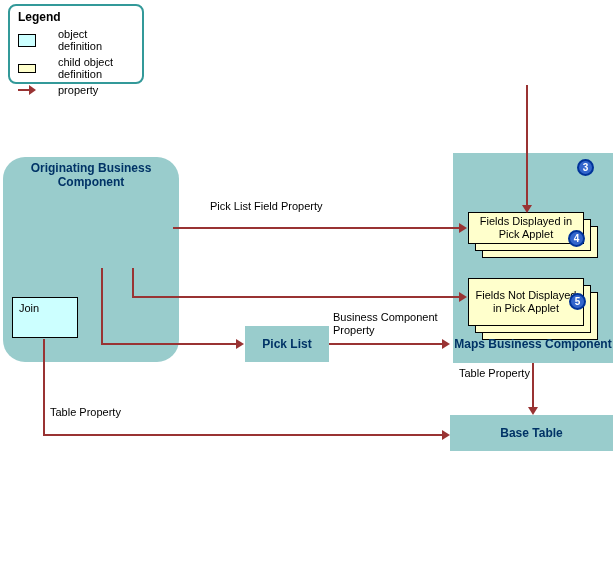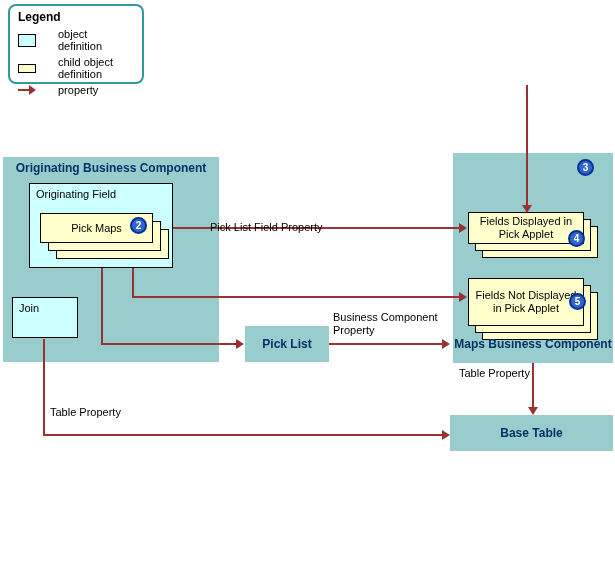--- a/index.html
+++ b/index.html
@@ -97,50 +97,41 @@
     </div>
     <div class="stack" style="left:15px;top:125px;width:116px;height:48px;">
       <div class="stack-layer" style="left:14px;top:14px;"></div>
       <div class="stack-layer" style="left:7px;top:7px;"></div>
       <div class="stack-front">Fields Not Displayed in Pick Applet</div>
       <div class="badge" style="left:101px;top:15px;">5</div>
     </div>
     <div class="box-title" style="top:184px;">Maps Business Component</div>
   </div>
 
-  <div class="teal-box" style="left:3px;top:157px;width:216px;height:205px;">
+  <div class="teal-box" style="left:3px;top:157px;width:176px;height:205px;border-radius:22px;">
     <div class="box-title" style="top:4px;">Originating Business Component</div>
-    <div class="cyan-box" style="left:26px;top:26px;width:144px;height:85px;">
-      <div class="inner-label">Originating Field</div>
-      <div class="stack" style="left:10px;top:29px;width:113px;height:30px;">
-        <div class="stack-layer" style="left:16px;top:16px;"></div>
-        <div class="stack-layer" style="left:8px;top:8px;"></div>
-        <div class="stack-front">Pick Maps</div>
-        <div class="badge" style="left:90px;top:4px;">2</div>
-      </div>
-    </div>
     <div class="cyan-box" style="left:9px;top:140px;width:66px;height:41px;">
       <div class="inner-label">Join</div>
     </div>
   </div>
 
   <div class="teal-box" style="left:245px;top:326px;width:84px;height:36px;display:flex;align-items:center;justify-content:center;">
     <span style="font-weight:bold;font-size:12px;color:var(--title_navy,#003366);">Pick List</span>
   </div>
 
   <div class="teal-box" style="left:450px;top:415px;width:163px;height:36px;display:flex;align-items:center;justify-content:center;">
     <span style="font-weight:bold;font-size:12px;color:var(--title_navy,#003366);">Base Table</span>
   </div>
 
   <div class="line" style="left:526px;top:85px;width:2px;height:121px;"></div>
   <div class="head-down" style="left:522px;top:205px;"></div>
 
   <div class="line" style="left:173px;top:227px;width:287px;height:2px;"></div>
   <div class="head-right" style="left:459px;top:223px;"></div>
-  <div class="edge-label" style="left:210px;top:221px;">Pick List Field Property</div>
+  <div class="edge-label" style="left:210px;top:200px;">Pick List Field Property</div>
 
   <div class="line" style="left:132px;top:268px;width:2px;height:30px;"></div>
   <div class="line" style="left:132px;top:296px;width:328px;height:2px;"></div>
   <div class="head-right" style="left:459px;top:292px;"></div>
 
   <div class="line" style="left:101px;top:268px;width:2px;height:77px;"></div>
   <div class="line" style="left:101px;top:343px;width:136px;height:2px;"></div>
   <div class="head-right" style="left:236px;top:339px;"></div>
 
   <div class="line" style="left:329px;top:343px;width:114px;height:2px;"></div>

